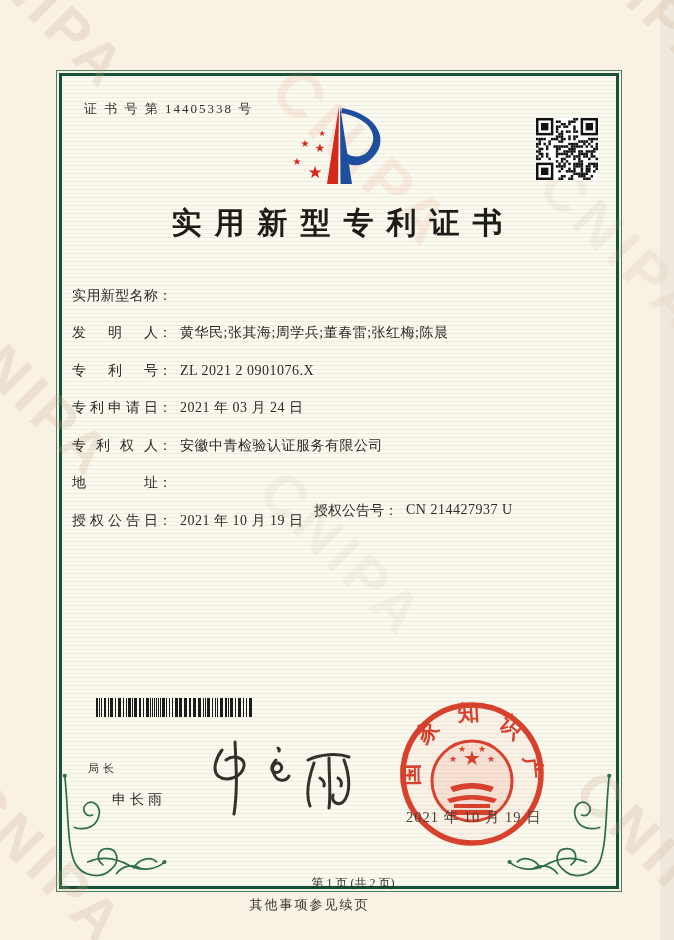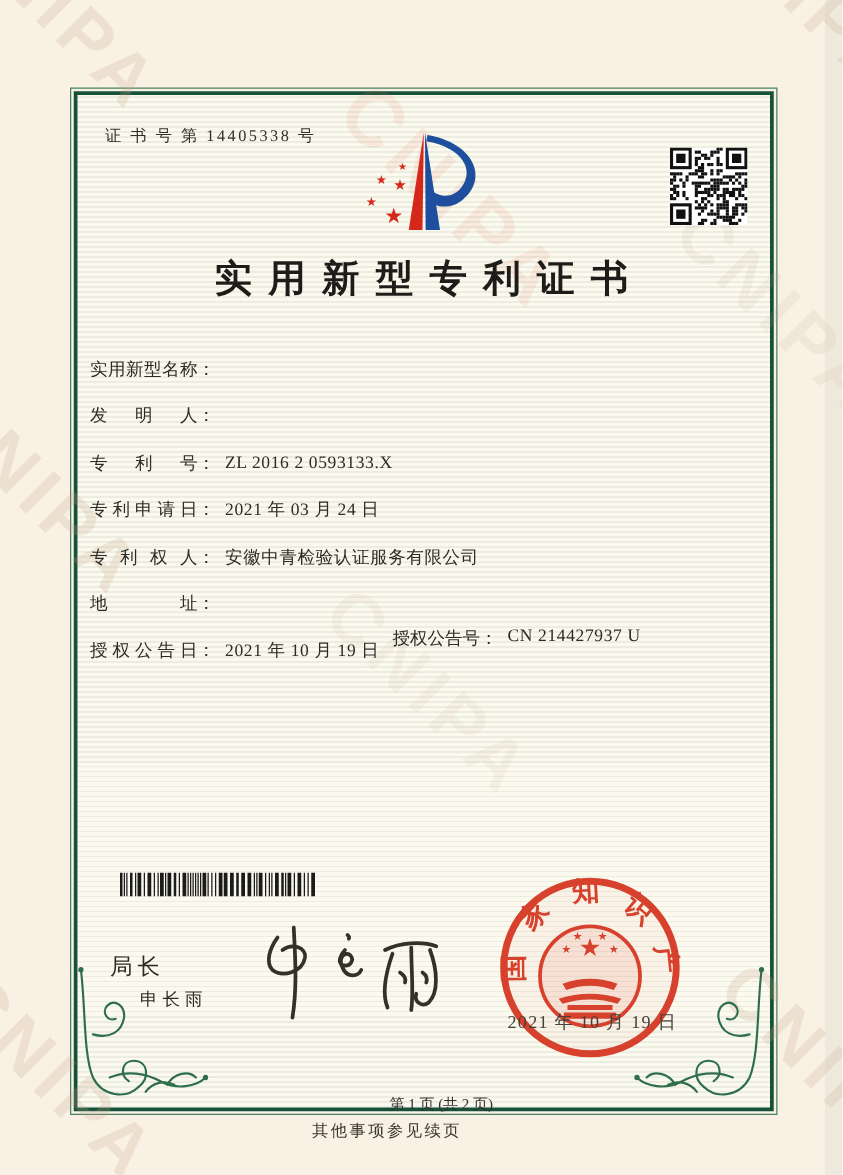--- a/index.html
+++ b/index.html
@@ -34,21 +34,21 @@
   .field-row{position:relative;height:37.5px;display:flex;align-items:center;
              font-size:14px;color:#2e2b27;}
   .field-label{display:inline-block;width:86px;text-align:justify;text-align-last:justify;
                text-justify:inter-character;}
   .field-colon{margin-right:8px;}
   .field-value{letter-spacing:0.5px;}
   .grant-col{position:absolute;left:242px;top:0;height:37.5px;display:flex;}
   .paras{left:85px;top:548px;width:510px;font-size:13.5px;line-height:20.4px;color:#35312c;}
   .paras p{margin:0;text-indent:2em;letter-spacing:0.4px;}
   .barcode{left:95px;top:698px;}
-  .sig-title{left:88px;top:761px;font-size:18px;letter-spacing:4px;color:#2e2b27;font-family:Liberation Serif, serif;}
+  .sig-title{left:88px;top:761px;font-size:11px;letter-spacing:4px;color:#2e2b27;font-family:Liberation Serif, serif;}
   .sig-name{left:88px;top:791px;font-size:14px;letter-spacing:4px;color:#2e2b27;padding-left:24px;}
   .signature{left:192px;top:736px;z-index:4;}
   .seal{left:397px;top:699px;z-index:3;opacity:0.93;}
   .seal-date{left:406px;top:808px;width:140px;font-size:14.5px;letter-spacing:1px;
              color:#45403a;z-index:4;text-align:left;}
   .page-no{left:16px;top:855px;width:674px;text-align:center;font-size:12px;color:#33302c;z-index:3;margin-top:20px;}
   .note{left:0;top:896px;width:619px;text-align:center;font-size:13px;
         letter-spacing:2px;color:#3a362f;z-index:3;}
 </style>
 </head>
@@ -331,25 +331,26 @@
   <div class="abs title">实用新型专利证书</div>
 
   <div class="abs fields">
     <div class="field-row">
       <span class="field-label">实用新型名称</span>
         <span class="field-colon">：</span>
     </div>
     <div class="field-row">
       <span class="field-label">发　明　人</span>
         <span class="field-colon">：</span>
+      <span class="field-value">黄华民;张其海;周学兵;董春雷;张红梅;陈晨</span>
     </div>
     <div class="field-row">
       <span class="field-label">专　利　号</span>
         <span class="field-colon">：</span>
-      <span class="field-value">ZL 2016 2 0593133.X</span>
+      <span class="field-value">ZL 2021 2 0901076.X</span>
     </div>
     <div class="field-row">
       <span class="field-label">专利申请日</span>
         <span class="field-colon">：</span>
       <span class="field-value">2021 年 03 月 24 日</span>
     </div>
     <div class="field-row">
       <span class="field-label">专 利 权 人</span>
         <span class="field-colon">：</span>
       <span class="field-value">安徽中青检验认证服务有限公司</span>

